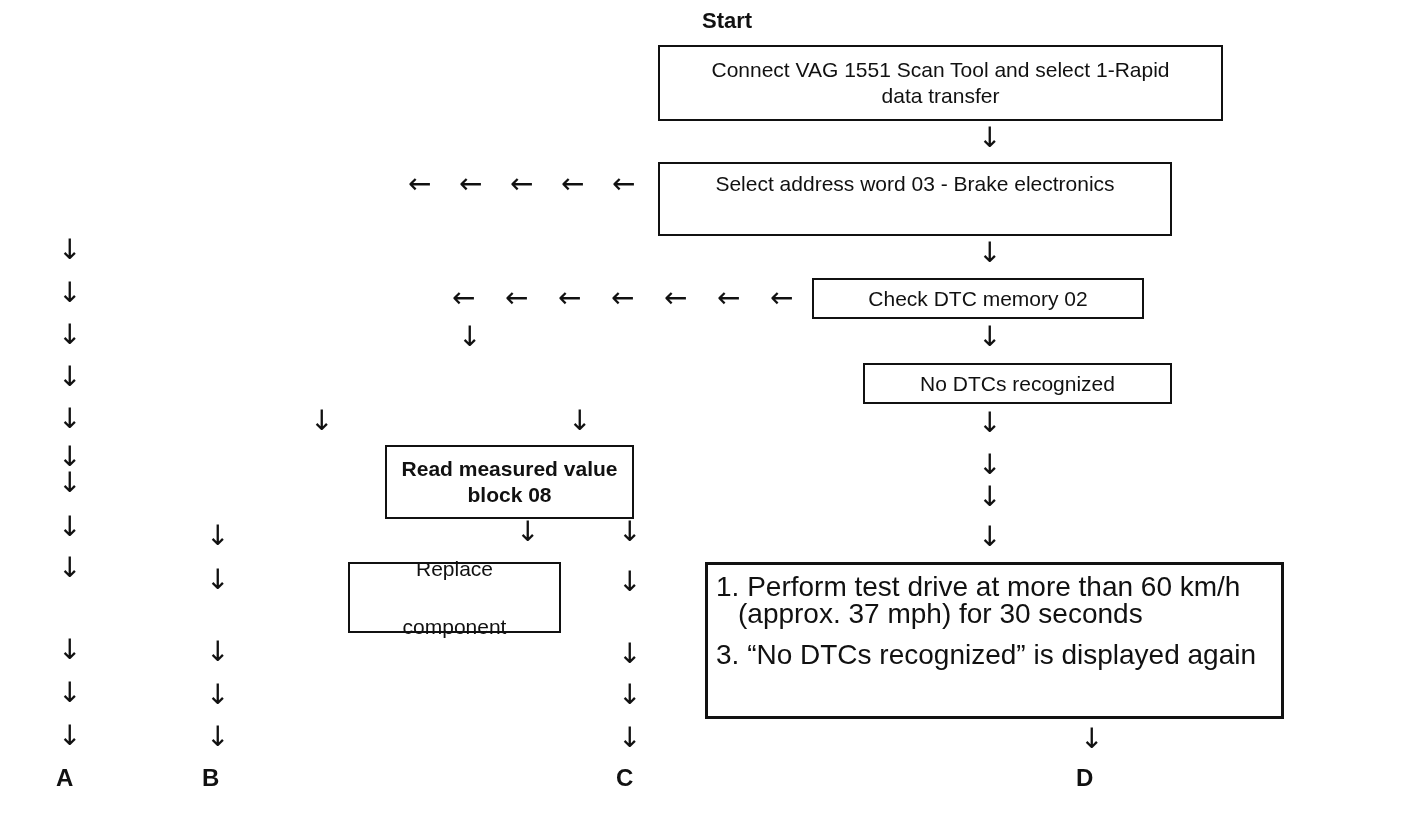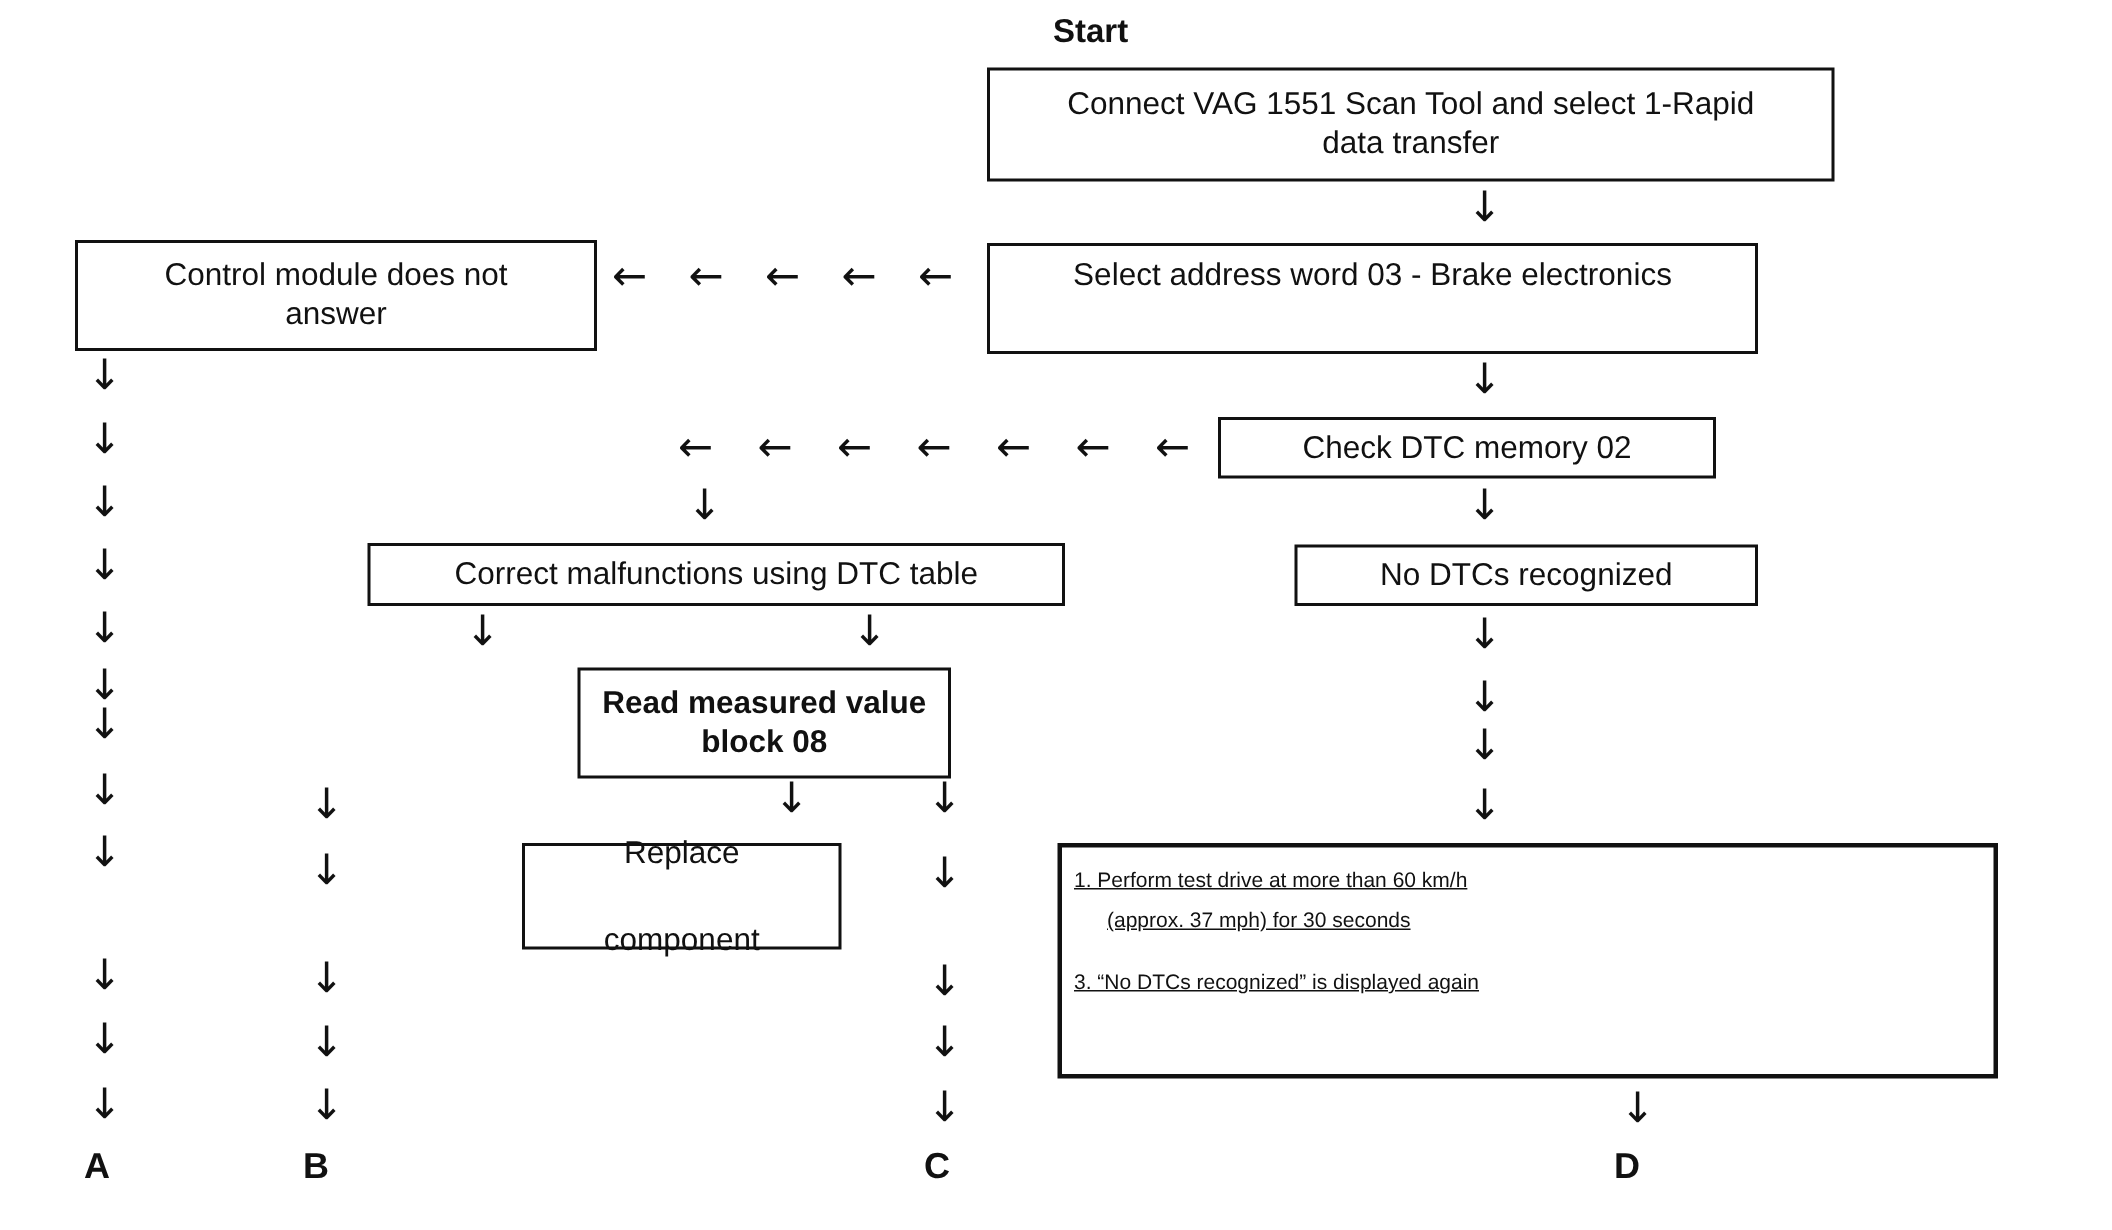--- a/index.html
+++ b/index.html
@@ -39,53 +39,46 @@
 
 <div id="canvas">
 
   <div class="start" style="left:702px;top:8px;">Start</div>
 
   <div class="box" style="left:658px;top:45px;width:565px;height:76px;">
     <div>Connect VAG 1551 Scan Tool and select 1-Rapid</div>
     <div>data transfer</div>
   </div>
 
-  <div class="box" style="left:50px;top:160px;width:348px;height:74px;">
-    <div>Control module does not</div>
-    <div>answer</div>
-  </div>
 
   <div class="box top" style="left:658px;top:162px;width:514px;height:74px;">
     <div>Select address word 03 - Brake electronics</div>
   </div>
 
   <div class="box" style="left:812px;top:278px;width:332px;height:41px;">
     <div>Check DTC memory 02</div>
   </div>
 
-  <div class="box" style="left:245px;top:362px;width:465px;height:42px;">
-    <div>Correct malfunctions using DTC table</div>
-  </div>
 
   <div class="box" style="left:863px;top:363px;width:309px;height:41px;">
     <div>No DTCs recognized</div>
   </div>
 
 
   <div class="box" style="left:385px;top:445px;width:249px;height:74px;font-weight:bold;">
     <div>Read measured value</div>
     <div>block 08</div>
   </div>
 
   <div class="box" style="left:348px;top:562px;width:213px;height:71px;gap:32px;">
     <div>Replace</div>
     <div>component</div>
   </div>
 
-  <div class="box thick list" style="left:705px;top:562px;width:627px;height:157px;font-size:14px;line-height:27px;text-decoration:underline;">
+  <div class="box thick list" style="left:705px;top:562px;width:579px;height:157px;font-size:28px;line-height:27px;">
     <div class="step">
       <div>1. Perform test drive at more than 60 km/h</div>
       <div class="cont">(approx. 37 mph) for 30 seconds</div>
     </div>
     <div class="step">
       <div>3. “No DTCs recognized” is displayed again</div>
     </div>
   </div>
 
   <span class="ar" style="left:978px;top:124px;">↓</span>

